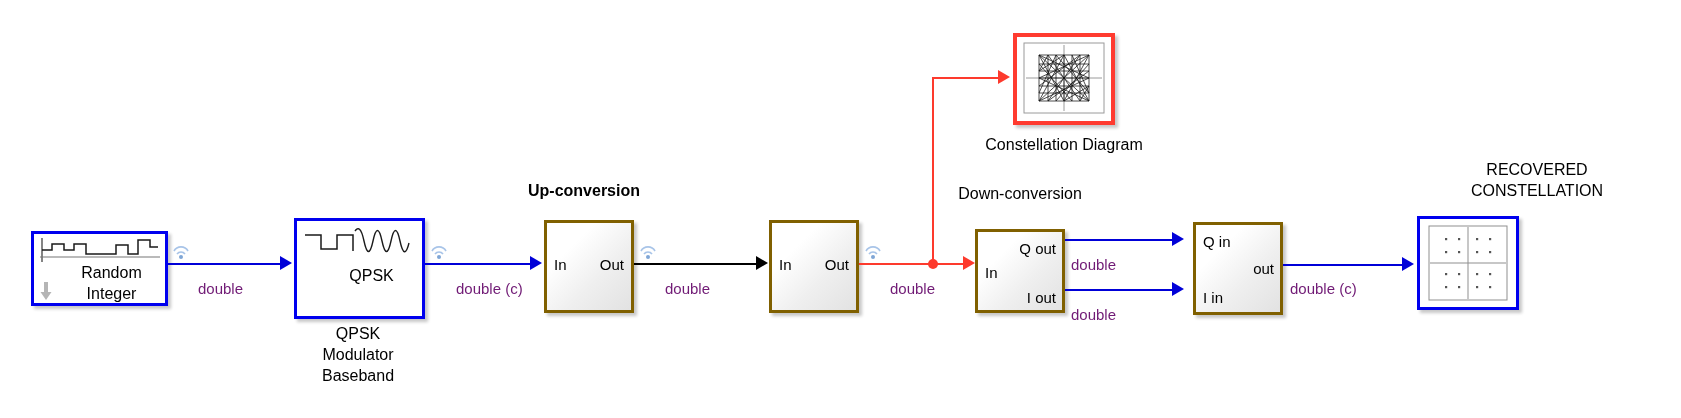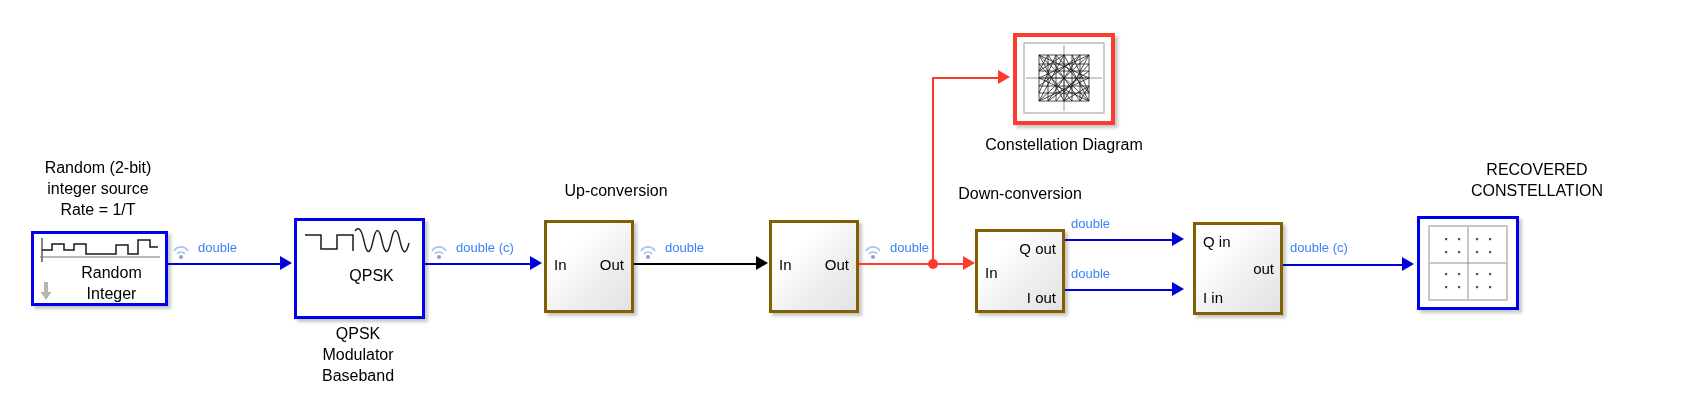--- a/index.html
+++ b/index.html
@@ -25,23 +25,24 @@
     font-size: 16px;
     color: #000000;
     white-space: pre;
     line-height: 21px;
     text-align: center;
   }
   .lbl.center { transform: translateX(-50%); }
   .sig-lbl {
     position: absolute;
     font-family: "Liberation Sans", sans-serif;
-    font-size: 13px;
-    color: #3b82f6;
+    font-size: 15px;
+    color: #701a75;
     white-space: nowrap;
+    margin-top: 40px;
   }
 
   
   .block {
     position: absolute;
     box-sizing: border-box;
     background: #ffffff;
   }
   .block-blue {
     border: 3px solid #0000ee;
@@ -104,29 +105,26 @@
 
   
   .icon-svg { position: absolute; display: block; }
   .gray-arrow { position: absolute; }
 </style>
 </head>
 <body>
 
 <div id="canvas">
 
-  <div class="lbl center" style="left:98px; top:157px;">Random (2-bit)
-integer source
-Rate = 1/T</div>
 
   <div class="lbl center" style="left:358px; top:323px;">QPSK
 Modulator
 Baseband</div>
 
-  <div class="lbl center" style="left:616px; top:180px;">Up-conversion</div>
+  <div class="lbl center" style="left:584px; top:180px;font-weight:bold;">Up-conversion</div>
 
 
   <div class="lbl center" style="left:1064px; top:134px;">Constellation Diagram</div>
 
   <div class="lbl center" style="left:1020px; top:183px;">Down-conversion</div>
 
 
   <div class="lbl center" style="left:1497px; top:159px;margin-left:40px;">RECOVERED
 CONSTELLATION</div>
 

